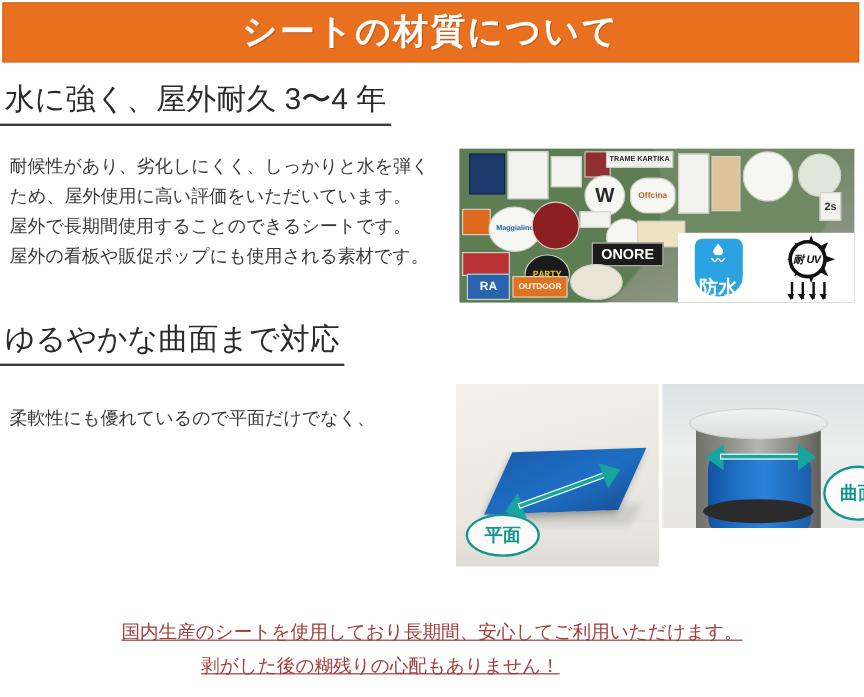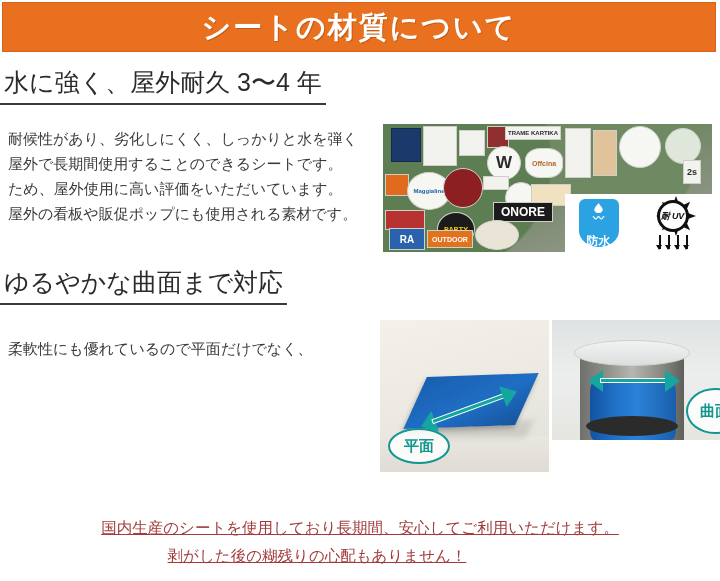--- a/index.html
+++ b/index.html
@@ -153,21 +153,21 @@
     margin-bottom: 1px;
   }
   .shield-icon .waves {
     color: #ffffff;
     font-size: 11px;
     line-height: 9px;
     font-weight: bold;
   }
   .shield-icon .label {
     color: #ffffff;
-    font-size: 12px;
+    font-size: 16px;
     font-weight: bold;
     line-height: 12px;
     margin-top: 12px;
   }
   .sun-icon {
     position: relative;
     width: 54px;
     height: 52px;
     font-style: italic;
   }
@@ -372,22 +372,22 @@
 <div class="header-bar">
   <span class="header-title">シートの材質について</span>
 </div>
 
 <div class="section-heading" id="heading-water">
   <span class="u">水に強く、屋外耐久 3〜4 年</span>
 </div>
 
 <div class="body-copy" id="copy-water">
   <span class="line">耐候性があり、劣化しにくく、しっかりと水を弾く</span>
+  <span class="line">ため、屋外使用に高い評価をいただいています。</span>
   <span class="line">屋外で長期間使用することのできるシートです。</span>
-  <span class="line">ため、屋外使用に高い評価をいただいています。</span>
   <span class="line">屋外の看板や販促ポップにも使用される素材です。</span>
 </div>
 
 <div class="photo" id="photo-stickers">
 
   <div class="sticker st-rect" style="left:8px;  top:4px;  width:30px; height:34px; background:#1b3a6b; border-color:#13294d;"></div>
   <div class="sticker st-rect" style="left:40px; top:2px;  width:34px; height:40px; font-size:6px;"></div>
   <div class="sticker st-rect" style="left:76px; top:6px;  width:26px; height:26px;"></div>
   <div class="sticker st-rect" style="left:104px;top:2px;  width:22px; height:22px; background:#8f2f2f; color:#fff;"></div>
   <div class="sticker st-rect" style="left:122px;top:2px;  width:56px; height:14px; font-size:6px;">TRAME KARTIKA</div>

